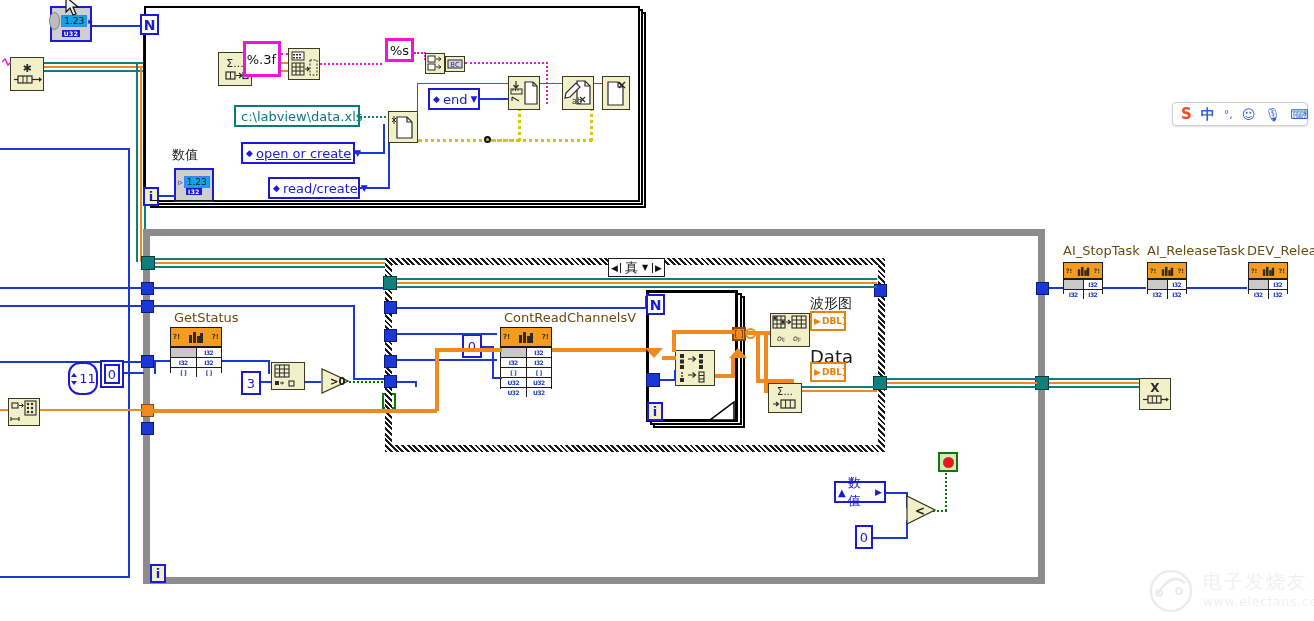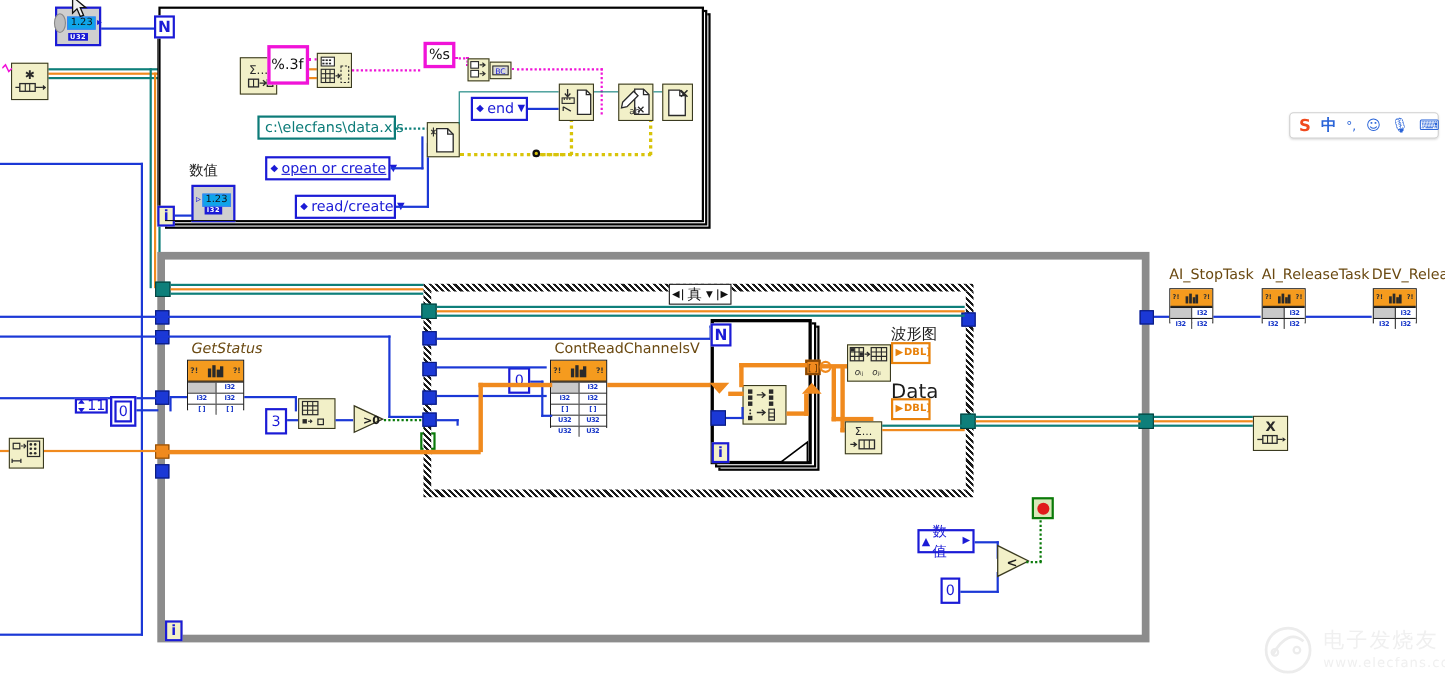--- a/index.html
+++ b/index.html
@@ -250,21 +250,21 @@
         </svg>
     </div>
   </div>
   <div class="abs w wdot-m" style="left:465px;top:62px;width:83px;height:0;"></div>
   <div class="abs" style="left:546px;top:62px;width:0;height:42px;border-left:2px dotted #f013d8;"></div>
 
   <div class="abs str-const" style="left:234px;top:105px;width:126px;height:22px;">
     <svg width="8" height="12" style="margin-right:2px;">
         <path d="M2 2 h4 v3 h-4 z M2 6 h4 v4 h-4 z" fill="none" stroke="#0c7b78"></path>
       </svg>
-    <span>c:\elecfans\data.xls</span>
+    <span>c:\labview\data.xls</span>
   </div>
   <div class="abs w wdot-t" style="left:360px;top:116px;width:30px;height:0;"></div>
 
   <div class="abs enum" style="left:241px;top:142px;width:114px;height:22px;">
     <span style="font-size:9px;">◆</span>
     <span style="flex:1;text-decoration:underline;">open or create</span>
     <span style="font-size:9px;">▼</span>
   </div>
   <div class="abs w wb" style="left:355px;top:152px;width:30px;height:2px;"></div>
   <div class="abs w wb" style="left:383px;top:124px;width:2px;height:30px;"></div>
@@ -360,21 +360,21 @@
   <div class="abs w wo" style="left:155px;top:262px;width:230px;height:2px;"></div>
   <div class="abs w wt" style="left:155px;top:266px;width:230px;height:2px;"></div>
 
   <div class="abs w wb" style="left:0;top:287px;width:385px;height:2px;"></div>
   <div class="abs w wb" style="left:0;top:305px;width:355px;height:2px;"></div>
   <div class="abs w wb" style="left:353px;top:305px;width:2px;height:75px;"></div>
   <div class="abs w wb" style="left:353px;top:378px;width:34px;height:2px;"></div>
   <div class="abs w wb" style="left:0;top:361px;width:145px;height:2px;"></div>
   <div class="abs w wo" style="left:0;top:409px;width:145px;height:2px;"></div>
 
-  <div class="abs const-blue" style="left:68px;top:362px;width:30px;height:14px;">
+  <div class="abs const-blue" style="left:68px;top:362px;width:30px;height:33px;border-radius:12px;">
     <svg width="8" height="14" style="margin-right:1px;">
       <polygon points="4,1 7,5 1,5" fill="#1b1bd6"></polygon>
         <polygon points="4,13 7,9 1,9" fill="#1b1bd6"></polygon>
     </svg>
     <span>11</span>
   </div>
   <div class="abs const-blue-dbl" style="left:100px;top:360px;width:24px;height:28px;">
     <span>0</span>
   </div>
   <div class="abs w wb" style="left:124px;top:372px;width:20px;height:2px;"></div>
@@ -393,21 +393,21 @@
             <circle cx="19" cy="9" r="1.2"></circle>
             <circle cx="23" cy="9" r="1.2"></circle>
             <circle cx="19" cy="13" r="1.2"></circle>
             <circle cx="23" cy="13" r="1.2"></circle>
           </g>
         <path d="M2 20 h8 M2 18 v4 M10 18 v4" stroke="#2a2a2a" fill="none" stroke-width="1.1"></path>
       </svg>
     </div>
   </div>
 
-  <div class="abs daq-label" style="left:174px;top:310px;font-style:italic;">GetStatus</div>
+  <div class="abs daq-label" style="left:174px;top:310px;">GetStatus</div>
   <div class="abs daq" style="left:170px;top:327px;width:52px;height:46px;">
     <div class="daq-head">
       <span>?!</span>
       <svg width="16" height="14" viewBox="0 0 16 14">
           <rect x="1" y="5" width="3" height="8" fill="#2a2a2a"></rect>
           <rect x="5" y="2" width="3" height="11" fill="#2a2a2a"></rect>
           <rect x="9" y="6" width="3" height="7" fill="#2a2a2a"></rect>
           <rect x="12" y="3" width="3" height="10" fill="#2a2a2a"></rect>
         </svg>
       <span>?!</span>

